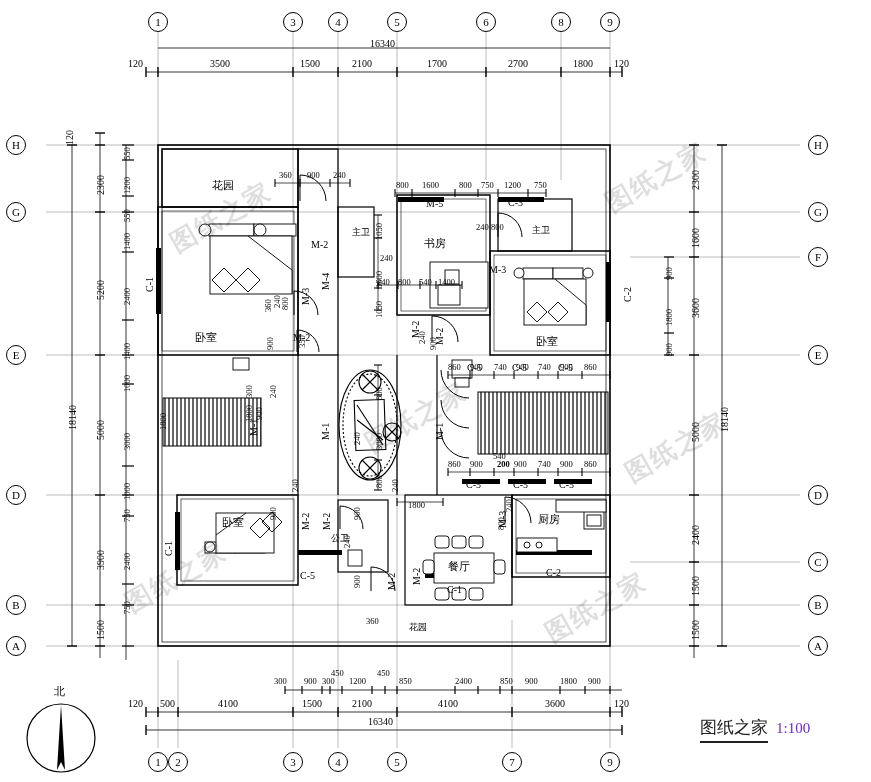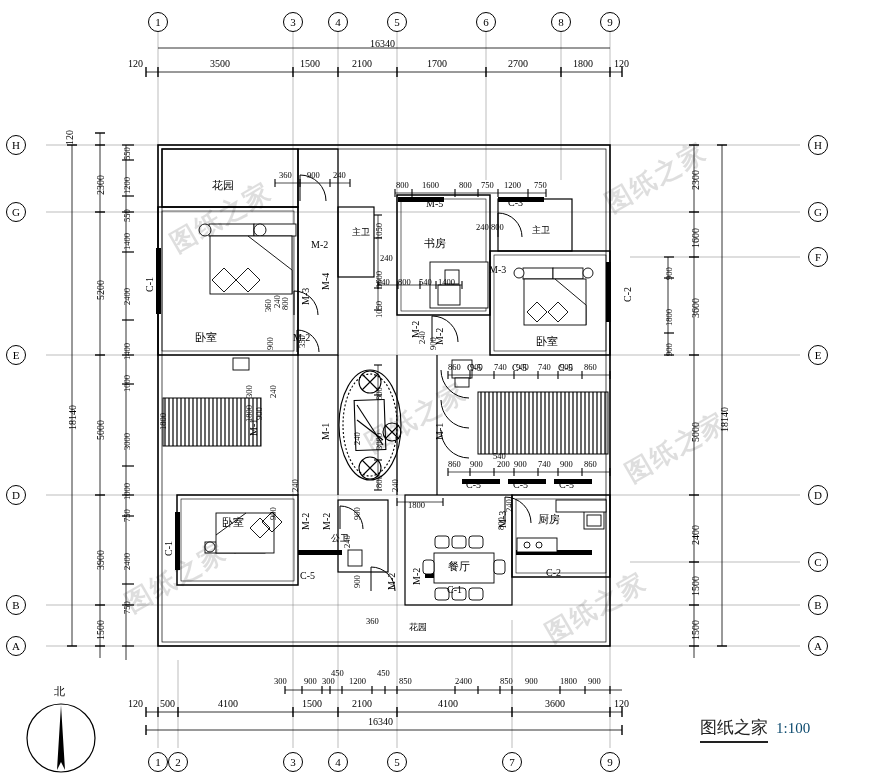--- a/index.html
+++ b/index.html
@@ -47,21 +47,21 @@
   }
   #title-block .tt {
     font-family: "DejaVu Sans", sans-serif;
     font-size: 17px;
     color: #222;
     border-bottom: 2px solid #222;
     padding-bottom: 2px;
   }
   #title-block .sc {
     font-family: "Liberation Serif", serif;
-    font-size: 15px; color: #0c4a6e;
+    font-size: 15px; color: #6d28d9;
   }
 
   
   #compass { position: absolute; left: 24px; top: 700px; width: 74px; height: 74px; }
   #compass .n {
     position: absolute; left: 30px; top: -16px;
     font-family: "DejaVu Sans", sans-serif; font-size: 11px;
   }
 
   
@@ -621,21 +621,21 @@
   <div class="t dimtxt-sm" style="left:470px; top:362px;">900</div>
   <div class="t dimtxt-sm" style="left:494px; top:362px;">740</div>
   <div class="t dimtxt-sm" style="left:516px; top:362px;">900</div>
   <div class="t dimtxt-sm" style="left:538px; top:362px;">740</div>
   <div class="t dimtxt-sm" style="left:560px; top:362px;">900</div>
   <div class="t dimtxt-sm" style="left:584px; top:362px;">860</div>
 
   <div class="t dimtxt-sm" style="left:448px; top:459px;">860</div>
   <div class="t dimtxt-sm" style="left:470px; top:459px;">900</div>
   <div class="t dimtxt-sm" style="left:493px; top:451px;">540</div>
-  <div class="t dimtxt-sm" style="left:497px; top:459px;">200</div>
+  <div class="t dimtxt-sm" style="left:497px; top:459px;font-weight:bold;">200</div>
   <div class="t dimtxt-sm" style="left:514px; top:459px;">900</div>
   <div class="t dimtxt-sm" style="left:538px; top:459px;">740</div>
   <div class="t dimtxt-sm" style="left:560px; top:459px;">900</div>
   <div class="t dimtxt-sm" style="left:584px; top:459px;">860</div>
 
   <div class="t dimtxt-sm rot90" style="left:374px; top:400px;">800</div>
   <div class="t dimtxt-sm rot90" style="left:374px; top:450px;">3000</div>
   <div class="t dimtxt-sm rot90" style="left:374px; top:488px;">800</div>
   <div class="t dimtxt-sm" style="left:408px; top:500px;">1800</div>
 

